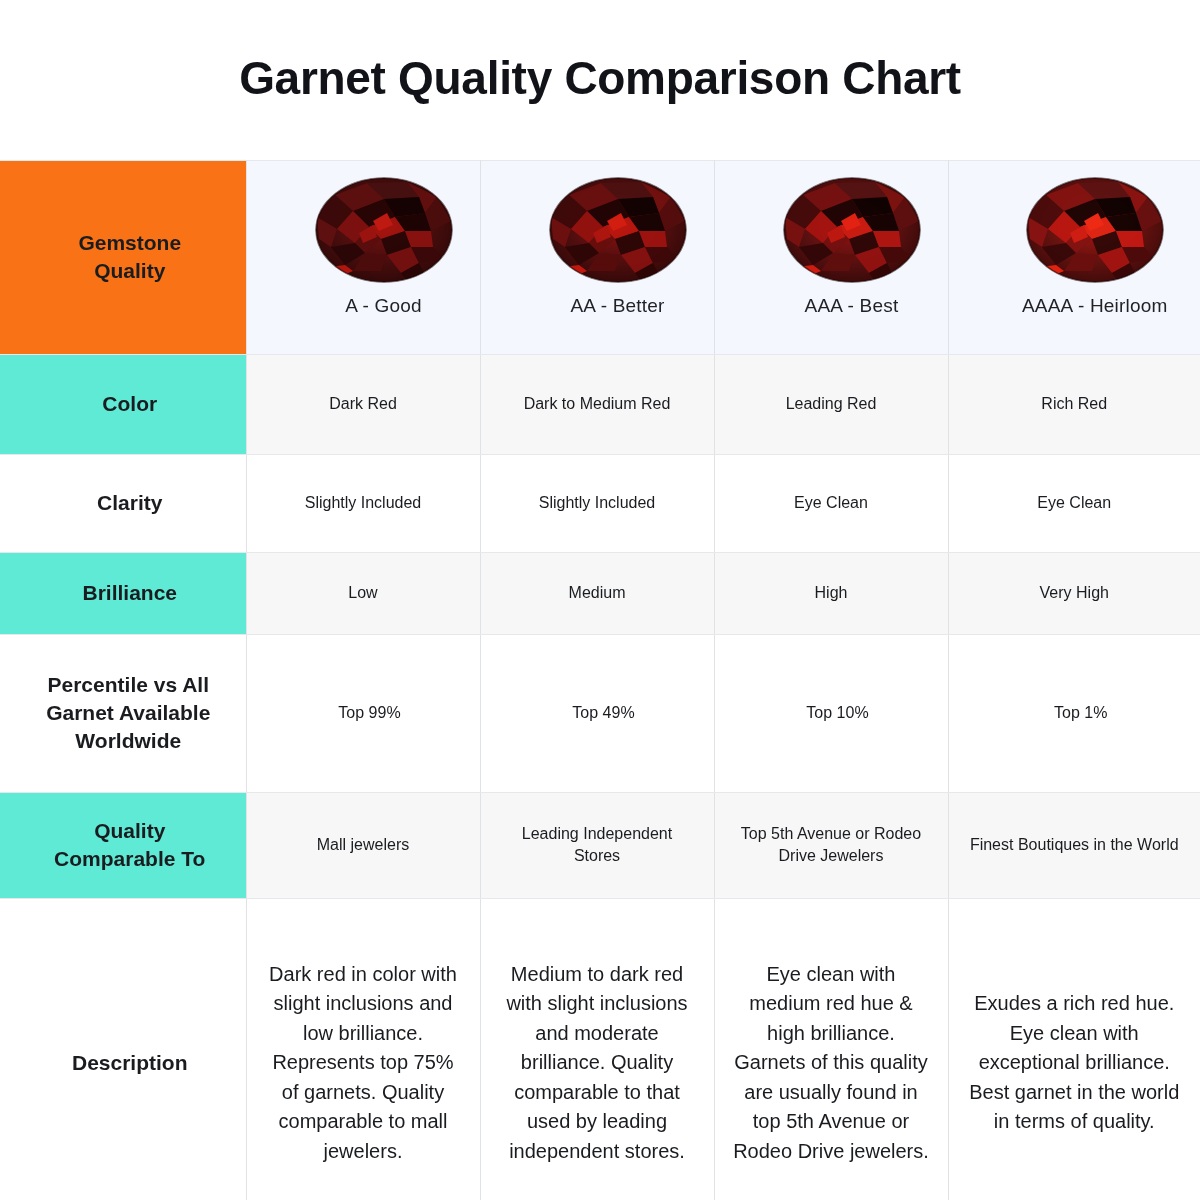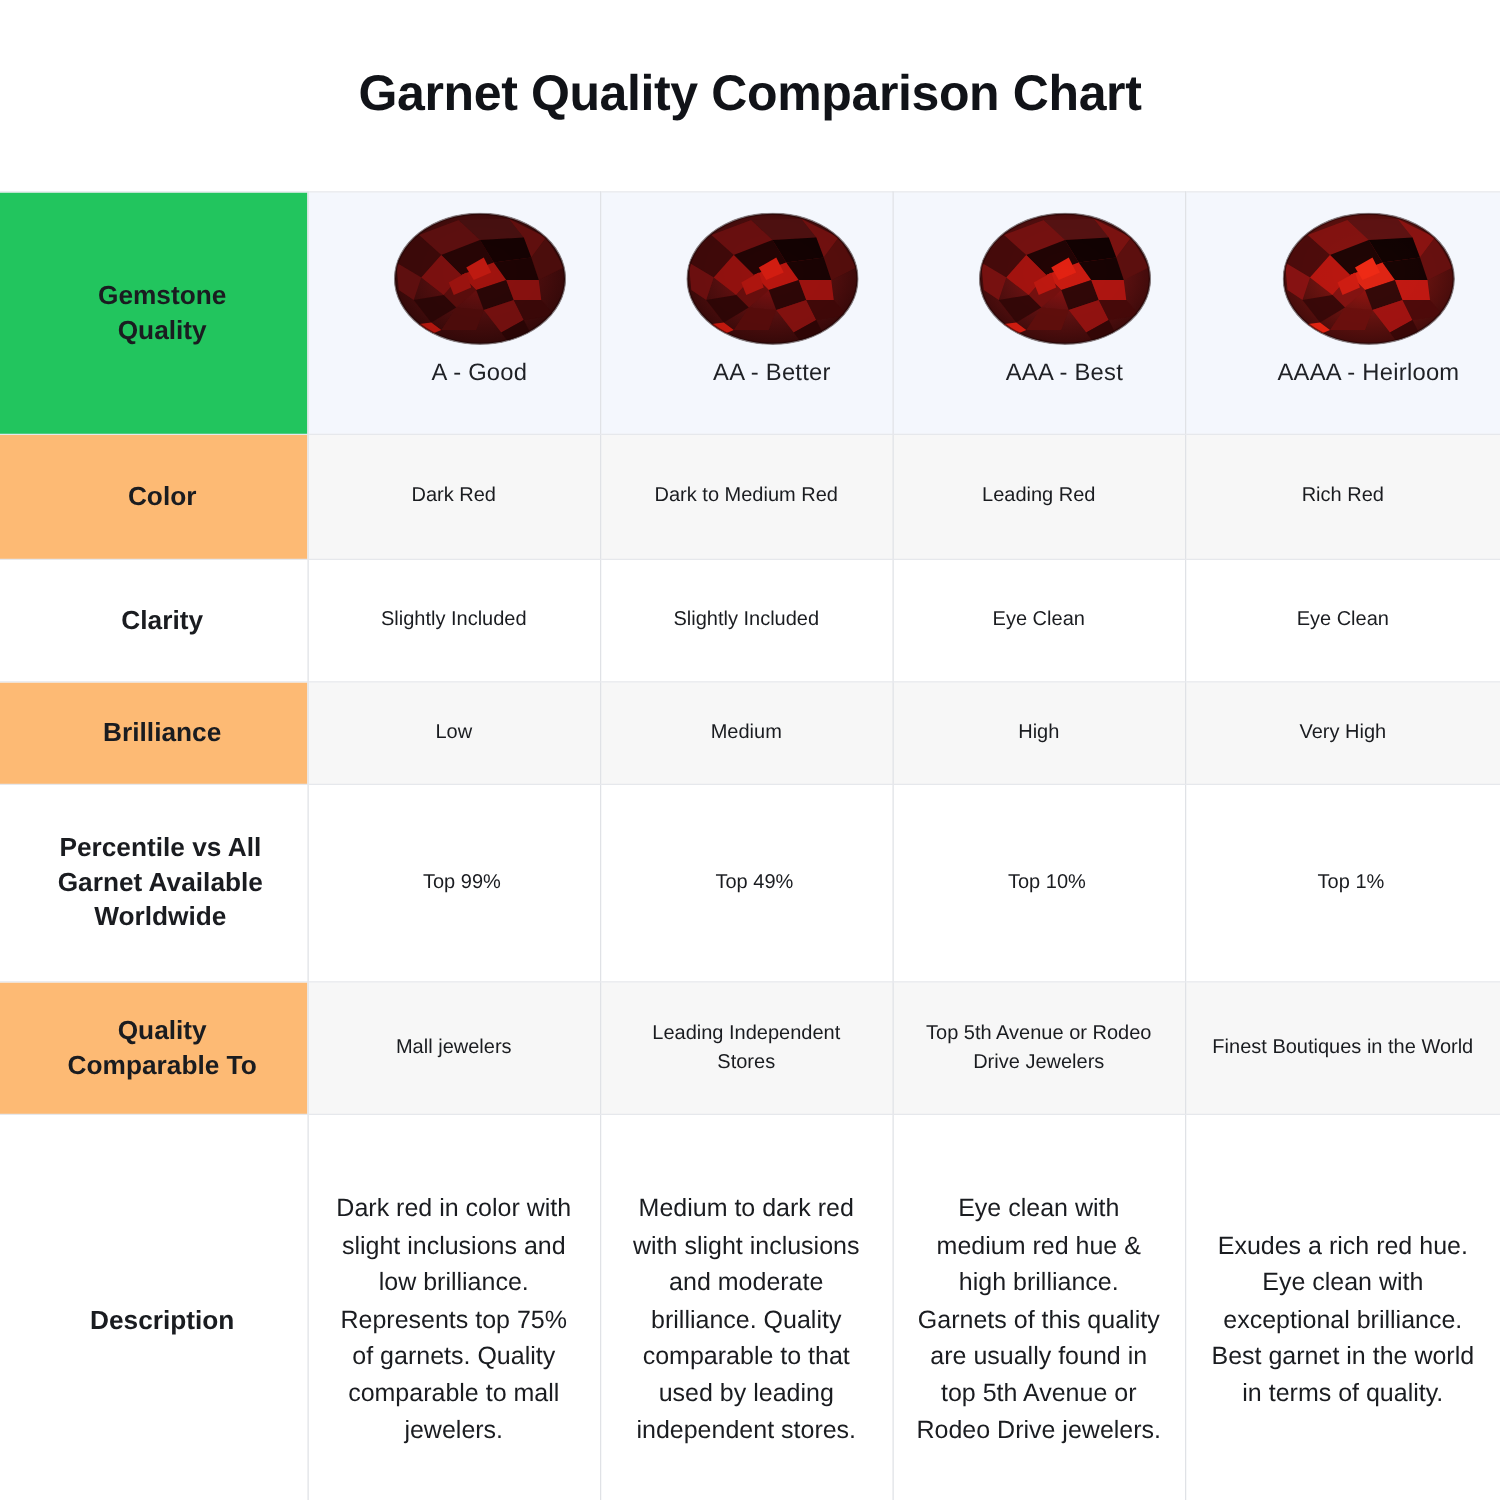--- a/index.html
+++ b/index.html
@@ -6,21 +6,21 @@
   html, body {
     width: 1200px; height: 1200px;
     background: #ffffff;
     font-family: "Liberation Sans", sans-serif;
     overflow: hidden;
   }
   .page { width: 1200px; height: 1200px; position: relative; background:#fff; }
 
   .title {
     text-align: center;
-    font-size: 40px;
+    font-size: 46px;
     font-weight: bold;
     color: #111318;
     letter-spacing: -0.3px;
     padding-top: 53px;
     padding-bottom: 0;
     line-height: 1.1;
   }
 
   table.chart {
     width: 1200px;
@@ -49,21 +49,21 @@
     padding: 14px 18px 14px 32px;
     font-size: 21px;
     font-weight: bold;
     line-height: 1.33;
     color: #15171b;
     background: #ffffff;
   }
 
   
   tr.r-head td { background: #f4f7fd; height: 194px; }
-  tr.r-head td.rowlabel { background: #22c55e; }
+  tr.r-head td.rowlabel { background: #f97316; }
 
   .gemcell {
     padding: 16px 8px 14px 8px;
     display: flex;
     flex-direction: column;
     align-items: center;
     justify-content: flex-start;
     height: 100%;
     margin-left: 41px;
   }
@@ -91,21 +91,21 @@
     color: #1a1c20;
   }
   td.desc {
     font-size: 20px;
     line-height: 1.48;
     padding: 26px 18px;
     vertical-align: top;
   }
 
   tr.shade td.datacell { background: #f7f7f7; }
-  tr.shade td.rowlabel { background: #fdba74; }
+  tr.shade td.rowlabel { background: #5eead4; }
 
   tr.r-color td { height: 100px; }
   tr.r-clarity td { height: 98px; }
   tr.r-brill td { height: 82px; }
   tr.r-pct td { height: 158px; padding-left: 29px; }
   tr.r-cmp td { height: 106px; }
   tr.r-desc td { height: 330px; }
 
   td.rowlabel.tall { vertical-align: middle; }
 </style>

